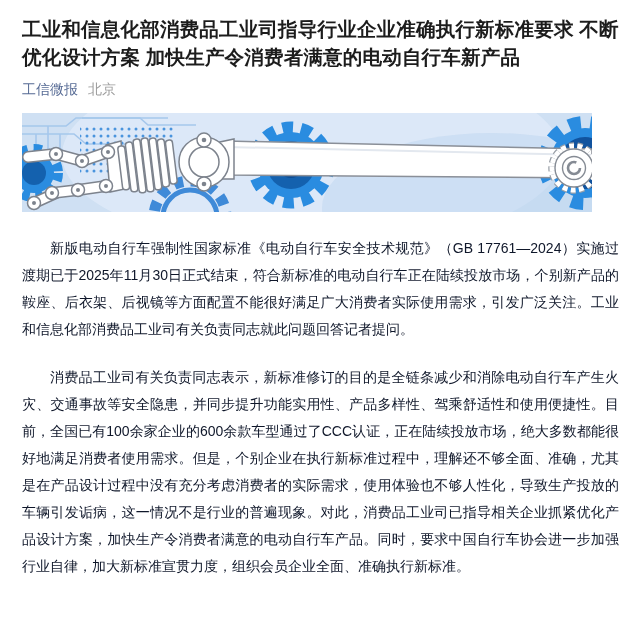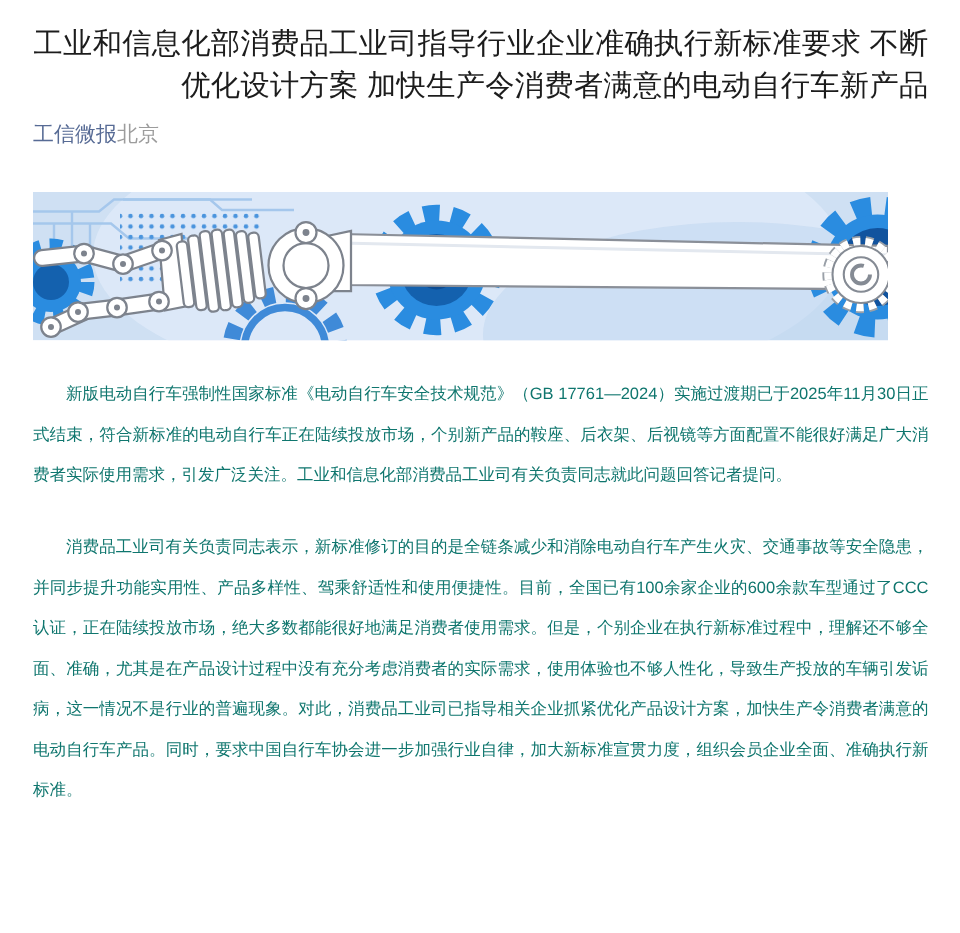--- a/index.html
+++ b/index.html
@@ -4,37 +4,37 @@
 <style>
   * { margin:0; padding:0; box-sizing:border-box; }
   html,body { background:#ffffff; }
   body {
     width:640px; height:622px; overflow:hidden;
     font-family:"Liberation Sans","DejaVu Sans",sans-serif;
   }
   .page { padding:13px 21px 0 22px; }
 
   h1.title {
-    font-size:19.5px; line-height:28px; font-weight:400;
-    color:#1c1c1c; letter-spacing:0.2px; margin:2px 0 9px;text-align:right;
+    font-size:19.5px; line-height:28px; font-weight:700;
+    color:#1c1c1c; letter-spacing:0.2px; margin:2px 0 9px;
   }
 
   .byline {
-    display:flex; align-items:baseline; 
-    font-size:14px; line-height:18px; margin-bottom:30px;
+    display:flex; align-items:baseline; gap:10px;
+    font-size:14px; line-height:18px; margin-bottom:15px;
   }
   .byline .source { color:#576b95; cursor:pointer; }
   .byline .meta   { color:#9c9c9c; }
 
   .banner { width:570px; height:99px; overflow:hidden; }
   .banner svg { display:block; }
 
   article { margin-top:23px; }
   article p {
-    font-size:11px; line-height:27px; color:#0f766e;
+    font-size:14px; line-height:27px; color:#0f172a;
     text-align:justify; text-indent:2em; margin:0 0 21px;
     word-break:break-all;
   }
 </style>
 </head>
 <body>
 
 <div class="page">
 
   <h1 class="title">工业和信息化部消费品工业司指导行业企业准确执行新标准要求 不断优化设计方案 加快生产令消费者满意的电动自行车新产品</h1>

